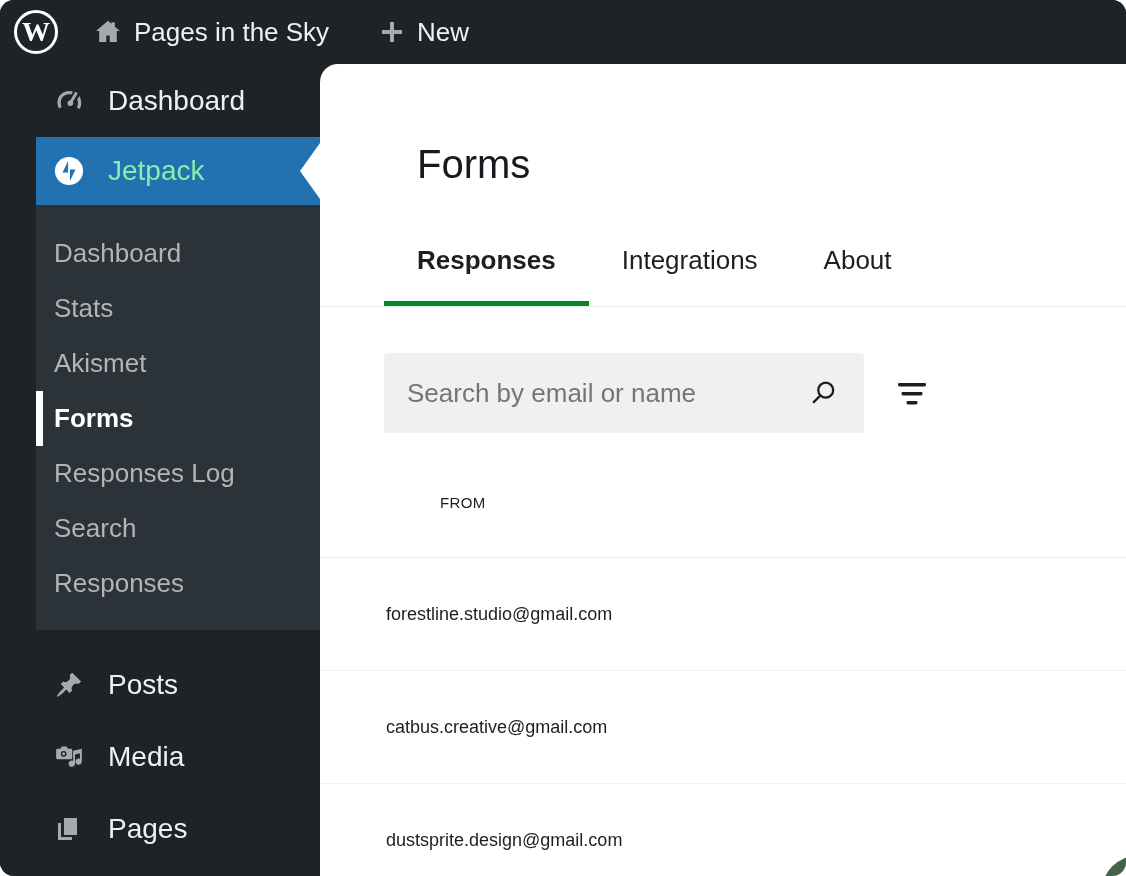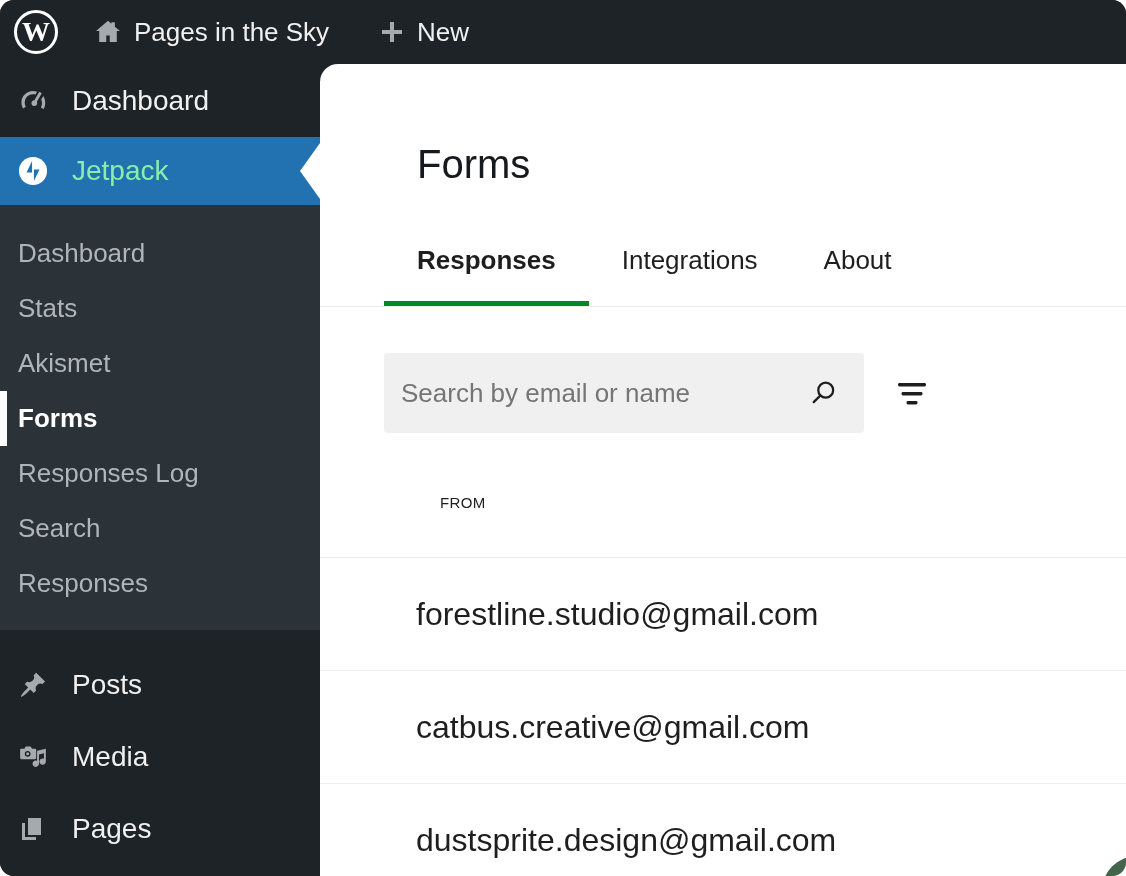--- a/index.html
+++ b/index.html
@@ -18,21 +18,21 @@
   .wp-logo{position:absolute;left:14px;top:10px;width:44px;height:44px;border:3px solid #fff;
     border-radius:50%;display:flex;align-items:center;justify-content:center;color:#fff;
     font-family:"Liberation Serif",serif;font-size:28px;font-weight:700;line-height:1;cursor:pointer;}
   .bar-item{position:absolute;top:0;height:64px;display:flex;align-items:center;gap:11px;
     color:var(--menu-text);font-size:26px;cursor:pointer;}
   .bar-item svg{flex:0 0 auto}
   .site-item{left:93px;}
   .new-item{left:378px;}
 
   
-  .sidebar{position:absolute;left:0;top:64px;width:320px;bottom:0;background:var(--admin-bar-bg);}
+  .sidebar{position:absolute;left:0;top:64px;width:320px;bottom:0;background:var(--admin-bar-bg);padding-left:36px;}
   .menu-item{display:flex;align-items:center;padding-left:18px;gap:24px;
     color:var(--menu-text);font-size:28px;cursor:pointer;}
   .menu-item .mi-icon{width:30px;height:30px;color:var(--icon-gray);display:flex;align-items:center;justify-content:center;}
   .mi-dashboard{height:73px;}
   .mi-jetpack{height:68px;background:var(--active-blue);position:relative;color:#86efac;}
   .mi-jetpack::after{content:"";position:absolute;right:0;top:50%;transform:translateY(-50%);
     width:0;height:0;border-top:28px solid transparent;border-bottom:28px solid transparent;
     border-right:20px solid #fff;}
   .submenu{background:var(--submenu-bg);height:425px;padding-top:21px;}
   .submenu-item{height:55px;display:flex;align-items:center;padding-left:18px;
@@ -51,31 +51,31 @@
     padding-left:64px;border-bottom:1px solid #ebecec;text-align:right;}
   .tab{position:relative;display:flex;align-items:center;height:100%;padding:0 33px 14px 33px;
     font-size:26px;color:var(--content-text);cursor:pointer;}
   .tab.active{font-weight:700;}
   .tab-underline{position:absolute;left:0;right:0;bottom:0;height:5px;background:var(--accent-green);}
 
   .search-box{position:absolute;left:64px;top:289px;width:480px;height:80px;
     background:var(--search-bg);border-radius:4px;}
   .search-box input{width:100%;height:100%;background:transparent;border:none;outline:none;
     font-family:"Liberation Sans",sans-serif;font-size:26px;color:var(--content-text);
-    padding:0 70px 0 17px;}
+    padding:0 70px 0 23px;}
   .search-box input::placeholder{color:var(--placeholder);}
   .search-icon-btn{position:absolute;right:24px;top:24px;width:32px;height:32px;color:#1e1e1e;cursor:pointer;}
   .filter-btn{position:absolute;left:578px;top:312px;width:28px;height:36px;color:#1e1e1e;cursor:pointer;}
 
   .col-header{position:absolute;left:120px;top:430px;font-size:15px;letter-spacing:.4px;
     color:var(--content-text);}
   .header-border{position:absolute;left:0;right:0;top:493px;height:1px;background:#ececec;}
   .rows{position:absolute;left:0;right:0;top:494px;bottom:0;}
-  .row{height:113px;display:flex;align-items:center;padding-left:96px;
-    font-size:32px;color:var(--content-text);border-bottom:1px solid var(--divider);cursor:pointer;}
+  .row{height:113px;display:flex;align-items:center;padding-left:66px;
+    font-size:18px;color:var(--content-text);border-bottom:1px solid var(--divider);cursor:pointer;}
   .row.last{border-bottom:none;height:112px;}
   .corner-accent{position:absolute;right:-46px;bottom:-50px;width:70px;height:70px;
     border-radius:50%;background:var(--corner-green);}
 </style>
 </head>
 <body>
 
 <div class="screen">
 
   <div class="admin-bar">

